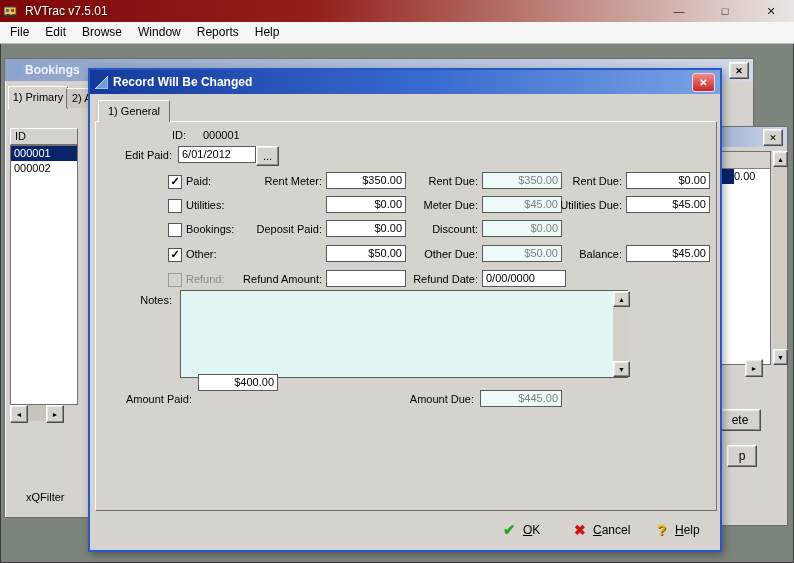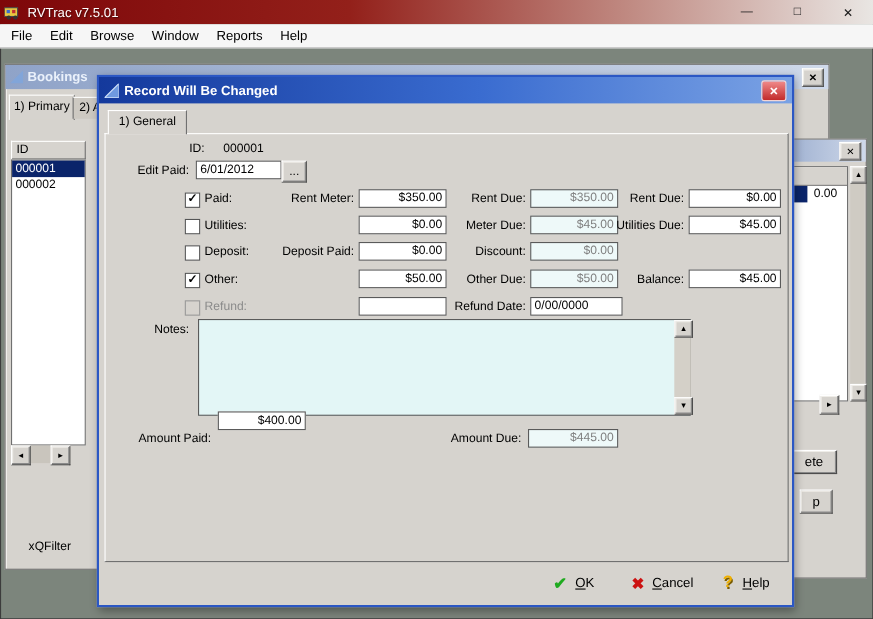--- a/index.html
+++ b/index.html
@@ -60,21 +60,21 @@
   
   .rightwin{left:692px;top:126px;width:94px;height:398px;z-index:2}
   .rw-titlebar{height:20px;background:linear-gradient(90deg,#8fa3c8,#cfd9ea);position:relative}
   .rw-close{position:absolute;right:4px;top:2px;width:18px;height:15px;font-size:9px}
   .rw-grid{position:absolute;left:2px;top:24px;width:76px;height:214px;background:#fff;
     border:1px solid #707070;box-sizing:border-box}
   .rw-hdr{height:16px;background:#d6d3ce;border-bottom:1px solid #808080;
     padding-left:2px;line-height:15px}
   .rw-row{display:flex;height:15px;line-height:15px}
   .rw-selblock{width:38px;background:#0a246a}
-  .rw-cell{flex:1;text-align:center;padding-right:3px}
+  .rw-cell{flex:1;text-align:left;padding-right:3px}
   .rw-vscroll{position:absolute;left:80px;top:24px;width:13px;height:214px;background:#cfcbc3}
   .rw-vscroll .btn3d{width:13px;height:14px;position:absolute;left:0}
   .rw-rightbtn{position:absolute;left:52px;top:232px;width:16px;height:16px;font-size:7px}
   .rw-etebtn{position:absolute;left:26px;top:282px;width:40px;height:20px;font-size:12px}
   .rw-pbtn{position:absolute;left:34px;top:318px;width:28px;height:20px;font-size:12px}
   
   .dialog{position:absolute;left:88px;top:68px;width:634px;height:484px;background:#d6d3ce;
     border:2px solid #2b57c4;box-sizing:border-box;z-index:3;box-shadow:2px 3px 8px rgba(0,0,0,.35)}
   .dlg-titlebar{position:relative;height:24px;
     background:linear-gradient(90deg,#14399c 0%,#3a6cd0 55%,#7aa2e4 100%);
@@ -203,36 +203,37 @@
 
       <span class="cbx" style="left:72px;top:77px"></span>
       <span class="lbll" style="left:90px;top:75px">Utilities:</span>
       <div class="field" style="left:230px;top:74px;width:72px">$0.00</div>
       <span class="lblr" style="left:306px;top:75px;width:76px">Meter Due:</span>
       <div class="field dis" style="left:386px;top:74px;width:72px">$45.00</div>
       <span class="lblr" style="left:444px;top:75px;width:82px">Utilities Due:</span>
       <div class="field" style="left:530px;top:74px;width:76px">$45.00</div>
 
       <span class="cbx" style="left:72px;top:101px"></span>
-      <span class="lbll" style="left:90px;top:99px">Deposit:</span>
+      <span class="lbll" style="left:90px;top:99px">Bookings:</span>
       <span class="lblr" style="left:100px;top:99px;width:126px">Deposit Paid:</span>
       <div class="field" style="left:230px;top:98px;width:72px">$0.00</div>
       <span class="lblr" style="left:306px;top:99px;width:76px">Discount:</span>
       <div class="field dis" style="left:386px;top:98px;width:72px">$0.00</div>
 
       <span class="cbx" style="left:72px;top:126px">✓</span>
       <span class="lbll" style="left:90px;top:124px">Other:</span>
       <div class="field" style="left:230px;top:123px;width:72px">$50.00</div>
       <span class="lblr" style="left:306px;top:124px;width:76px">Other Due:</span>
       <div class="field dis" style="left:386px;top:123px;width:72px">$50.00</div>
       <span class="lblr" style="left:444px;top:124px;width:82px">Balance:</span>
       <div class="field" style="left:530px;top:123px;width:76px">$45.00</div>
 
       <span class="cbx dis" style="left:72px;top:151px"></span>
       <span class="lbll gray-text" style="left:90px;top:149px">Refund:</span>
+      <span class="lblr" style="left:100px;top:149px;width:126px">Refund Amount:</span>
       <div class="field" style="left:230px;top:148px;width:72px"></div>
       <span class="lblr" style="left:306px;top:149px;width:76px">Refund Date:</span>
       <div class="field txleft" style="left:386px;top:148px;width:76px">0/00/0000</div>
 
       <span class="lblr" style="left:10px;top:170px;width:66px">Notes:</span>
       <div class="notes-box"></div>
       <div class="notes-scroll" style="left:517px;top:169px;height:86px;position:absolute;width:15px">
         <span class="btn3d" style="top:0">▲</span>
         <span class="btn3d" style="bottom:0;top:auto">▼</span>
       </div>

